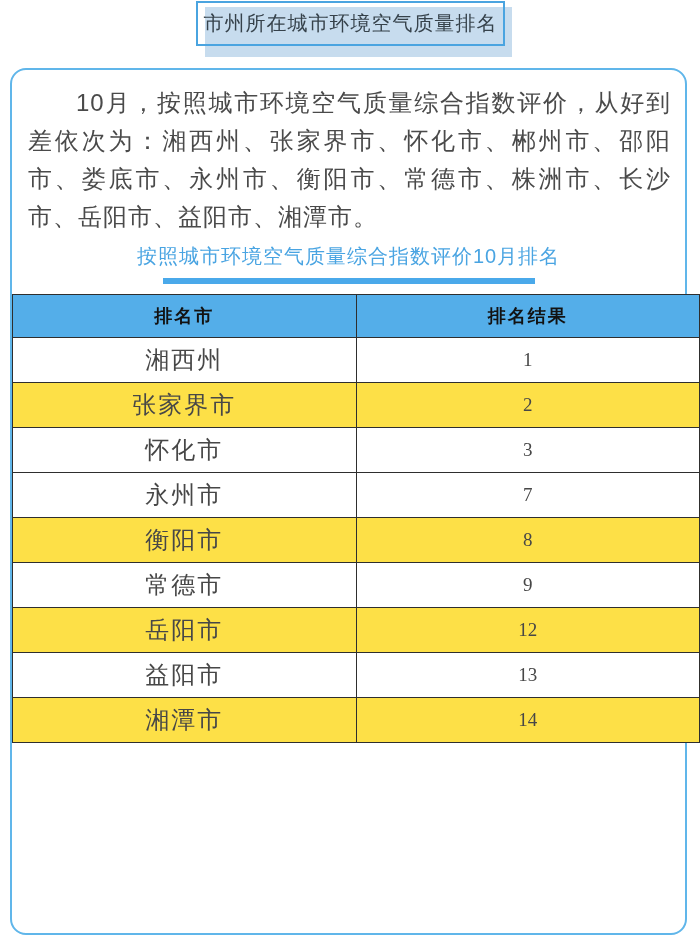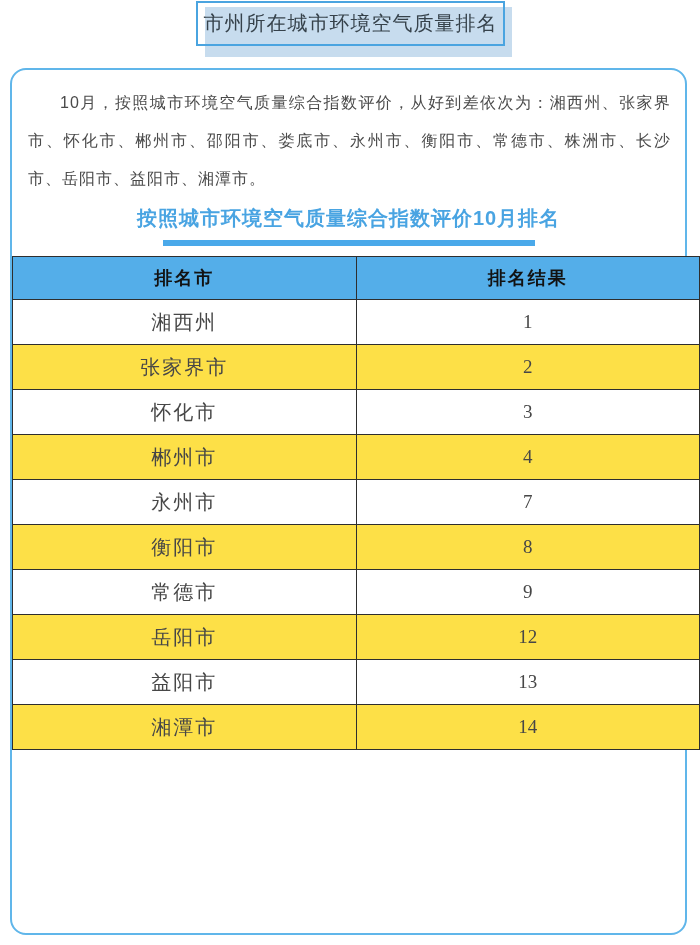--- a/index.html
+++ b/index.html
@@ -27,47 +27,47 @@
   }
 
   
   .card {
     position:absolute; left:10px; top:68px; width:677px; height:867px;
     background:#ffffff; border:2px solid #60b6ea; border-radius:16px;
   }
 
   .intro {
     margin:14px 14px 0 16px;
-    font-size:16px; line-height:38px; color:#4a4a4a;
+    font-size:24px; line-height:38px; color:#4a4a4a;
     text-align:justify; text-indent:2em; letter-spacing:1px;
   }
 
   .subtitle {
     margin-top:7px; text-align:center;
-    font-size:20px; font-weight:bold; color:#49a4e2; letter-spacing:1px;
+    font-size:20px; font-weight:normal; color:#49a4e2; letter-spacing:1px;
   }
   .subtitle-bar {
     width:372px; height:6px; margin:8px auto 0;
     background:#4aa9ea;
   }
 
   
   table.rank-table {
     width:688px; margin:10px auto 18px;
     border-collapse:collapse; table-layout:fixed;
   }
   .rank-table th, .rank-table td {
     border:1px solid #2e2e2e; text-align:center; vertical-align:middle;
   }
   .rank-table th {
     height:43px; background:#54aee9; color:#121212;
     font-size:18px; font-weight:bold; letter-spacing:2px;
   }
   .rank-table td {
-    height:45px; font-size:20px; color:#474747; letter-spacing:2px;
+    height:45px; font-size:24px; color:#474747; letter-spacing:2px;
     background:#ffffff;
   }
   .rank-table tr.alt td { background:#fde047; }
   .rank-table td.rank {
     font-family:"Liberation Serif", serif; font-size:19px; letter-spacing:0;
   }
 </style>
 </head>
 <body>
 
@@ -98,24 +98,20 @@
           <td class="rank">1</td>
         </tr>
         <tr class="alt">
           <td>张家界市</td>
           <td class="rank">2</td>
         </tr>
         <tr>
           <td>怀化市</td>
           <td class="rank">3</td>
         </tr>
-        <tr class="alt">
-          <td>郴州市</td>
-          <td class="rank">4</td>
-        </tr>
         <tr>
           <td>永州市</td>
           <td class="rank">7</td>
         </tr>
         <tr class="alt">
           <td>衡阳市</td>
           <td class="rank">8</td>
         </tr>
         <tr>
           <td>常德市</td>

